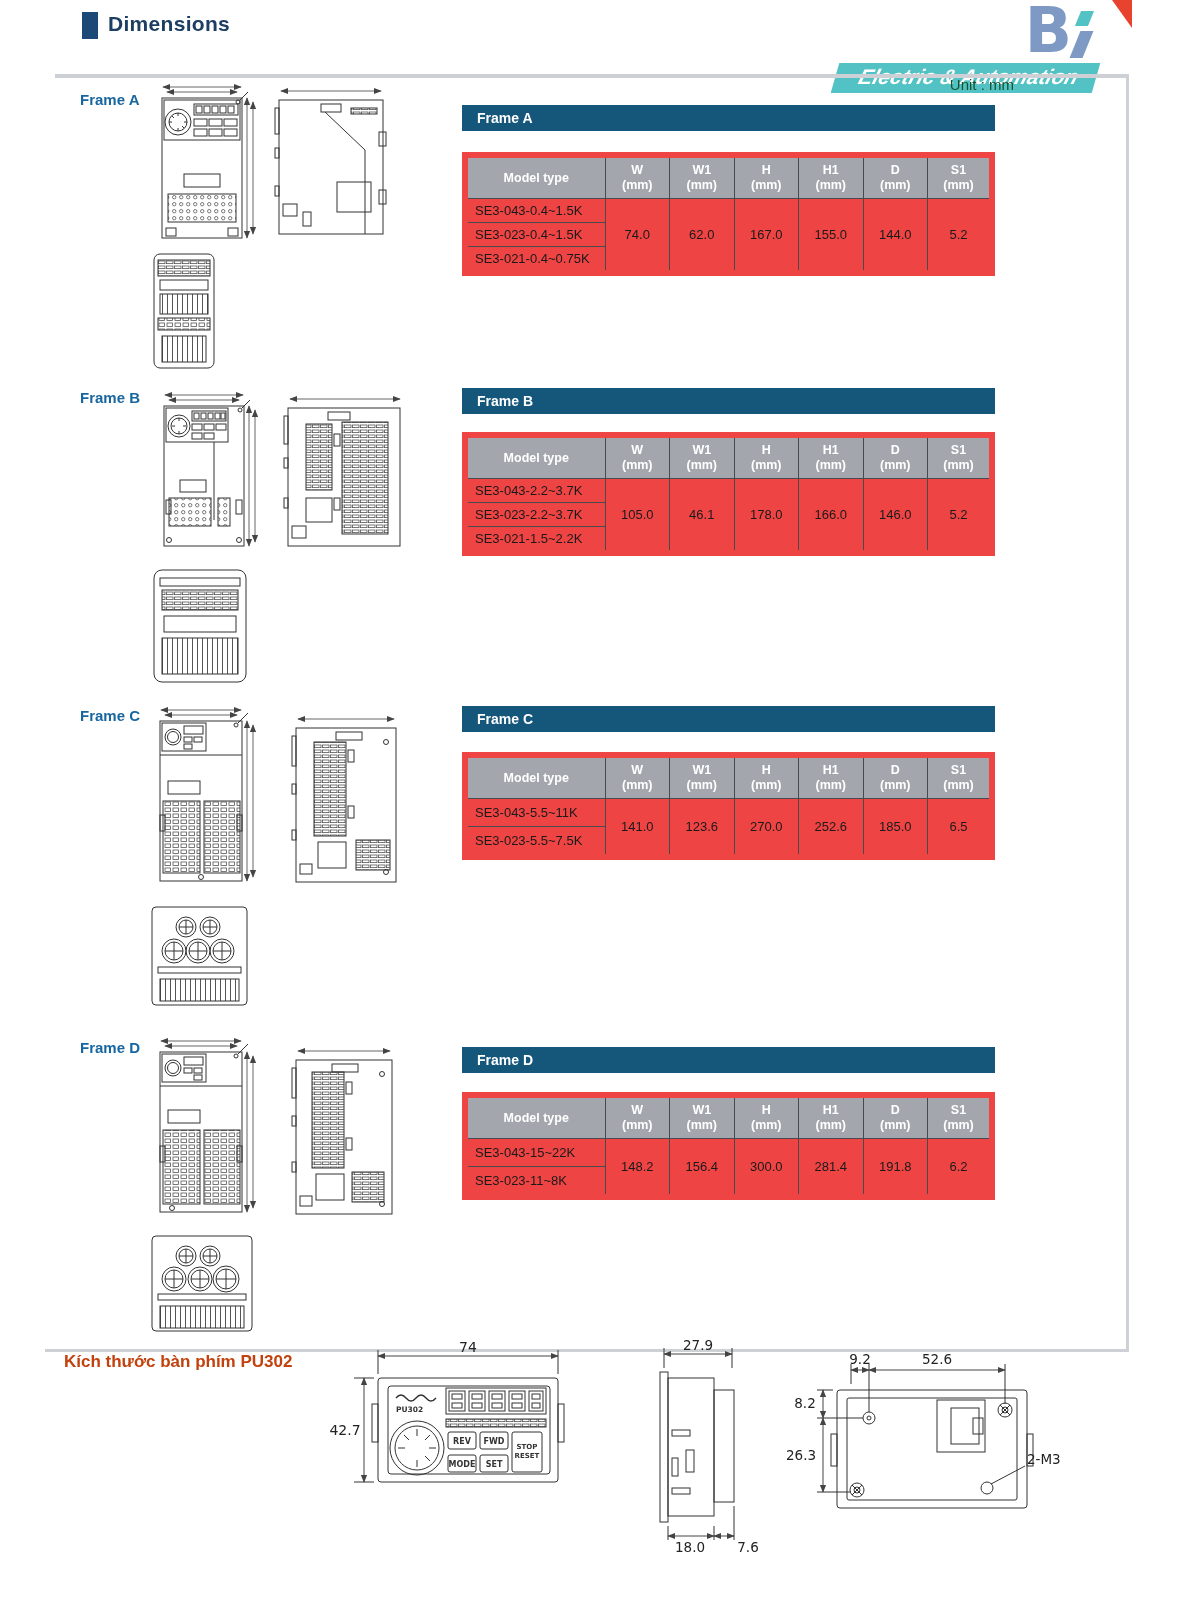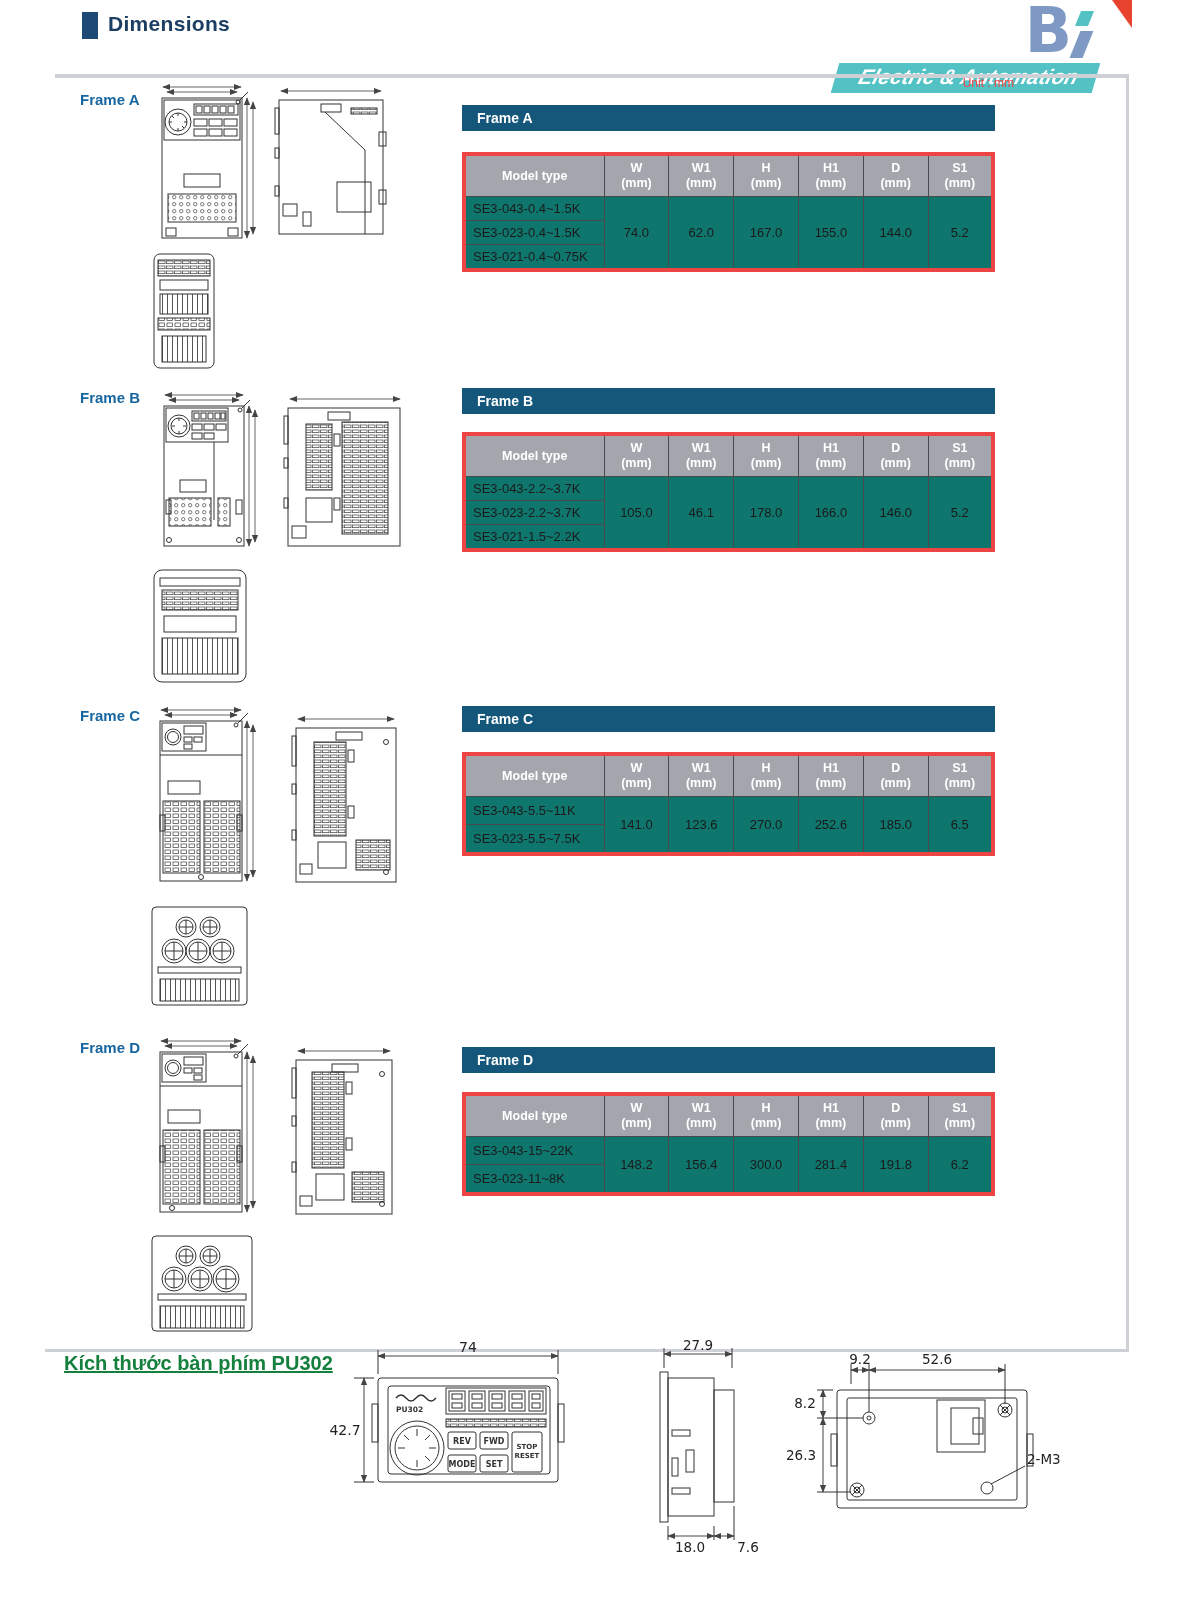--- a/index.html
+++ b/index.html
@@ -15,45 +15,45 @@
   .brand { right:36px; top:2px; text-align:right; }
   .brand-row { display:flex; align-items:flex-end; justify-content:flex-end;
                color:#7e9ac4; font-family:"DejaVu Sans", sans-serif;
                font-size:62px; font-weight:800; line-height:.92; letter-spacing:1px; }
   .bi { display:inline-block; position:relative; width:17px; height:50px; margin:0 3px; }
   .bi .dot  { position:absolute; top:2px;  left:2px; width:13px; height:15px; background:#52c2c4; transform:skewX(-22deg); }
   .bi .stem { position:absolute; bottom:1px; left:-1px; width:13px; height:27px; background:#7e9ac4; transform:skewX(-22deg); }
   .brand-banner { display:inline-block; margin-top:4px; background:#52c2c4; color:#fff;
                   font-weight:bold; font-style:italic; font-size:21px;
                   padding:2px 18px 4px 24px; transform:skewX(-16deg); }
-  .unit-note { right:118px; top:76px; color:#ef4444; font-size:12px; z-index:3; }
+  .unit-note { right:118px; top:76px; color:#14532d; font-size:15px; z-index:3; }
   .corner-wedge { right:0; top:0; width:0; height:0;
                   border-left:20px solid transparent; border-top:28px solid #e8432e; }
 
   
   .rule-top    { left:55px;  top:74px;   width:1073px; height:4px; background:#cdd1d5; }
   .rule-right  { left:1126px; top:74px;  width:3px;  height:1278px; background:#cdd1d5; }
   .rule-bottom { left:45px;  top:1349px; width:1084px; height:3px; background:#cdd1d5; }
 
   
   .frame-label { font-size:15px; font-weight:bold; color:#1766a0; }
   .bar { width:533px; height:26px; background:#15577b; color:#fff; font-size:14px;
          font-weight:bold; line-height:26px; padding-left:15px; box-sizing:border-box; }
 
   table.dim { border-collapse:collapse; table-layout:fixed; width:533px; background:#fff;
-              border:4px solid #ef4444; }
+              border:6px solid #ef4444; }
   .dim th { background:#a3a7ad; color:#fff; font-size:12.5px; font-weight:bold;
             text-align:center; line-height:1.2; padding:5px 0; border:1px solid #474b4f; }
   .dim th span { display:block; }
-  .dim td { border:1px solid #474b4f; font-size:13px; color:#1a1a1a; background:#0f766e; }
+  .dim td { border:1px solid #474b4f; font-size:13px; color:#1a1a1a; background:#ef4444; }
   .dim td.model { text-align:left; padding:1px 7px; height:21px; white-space:nowrap; }
   .dim td.val   { text-align:center;margin-left:6px; }
   .rows-tall td.model { height:25px; }
 
-  .keypad-heading { left:64px; top:1352px; font-size:20px; font-weight:bold; color:#15803d;text-decoration:underline; }
+  .keypad-heading { left:64px; top:1352px; font-size:17px; font-weight:bold; color:#c2410c; }
 
   svg { overflow:visible; display:block; }
   text { font-family:"DejaVu Sans", sans-serif; }
 </style>
 </head>
 <body>
 
 <div class="page">
 
   <svg width="0" height="0" class="abs" aria-hidden="true">

